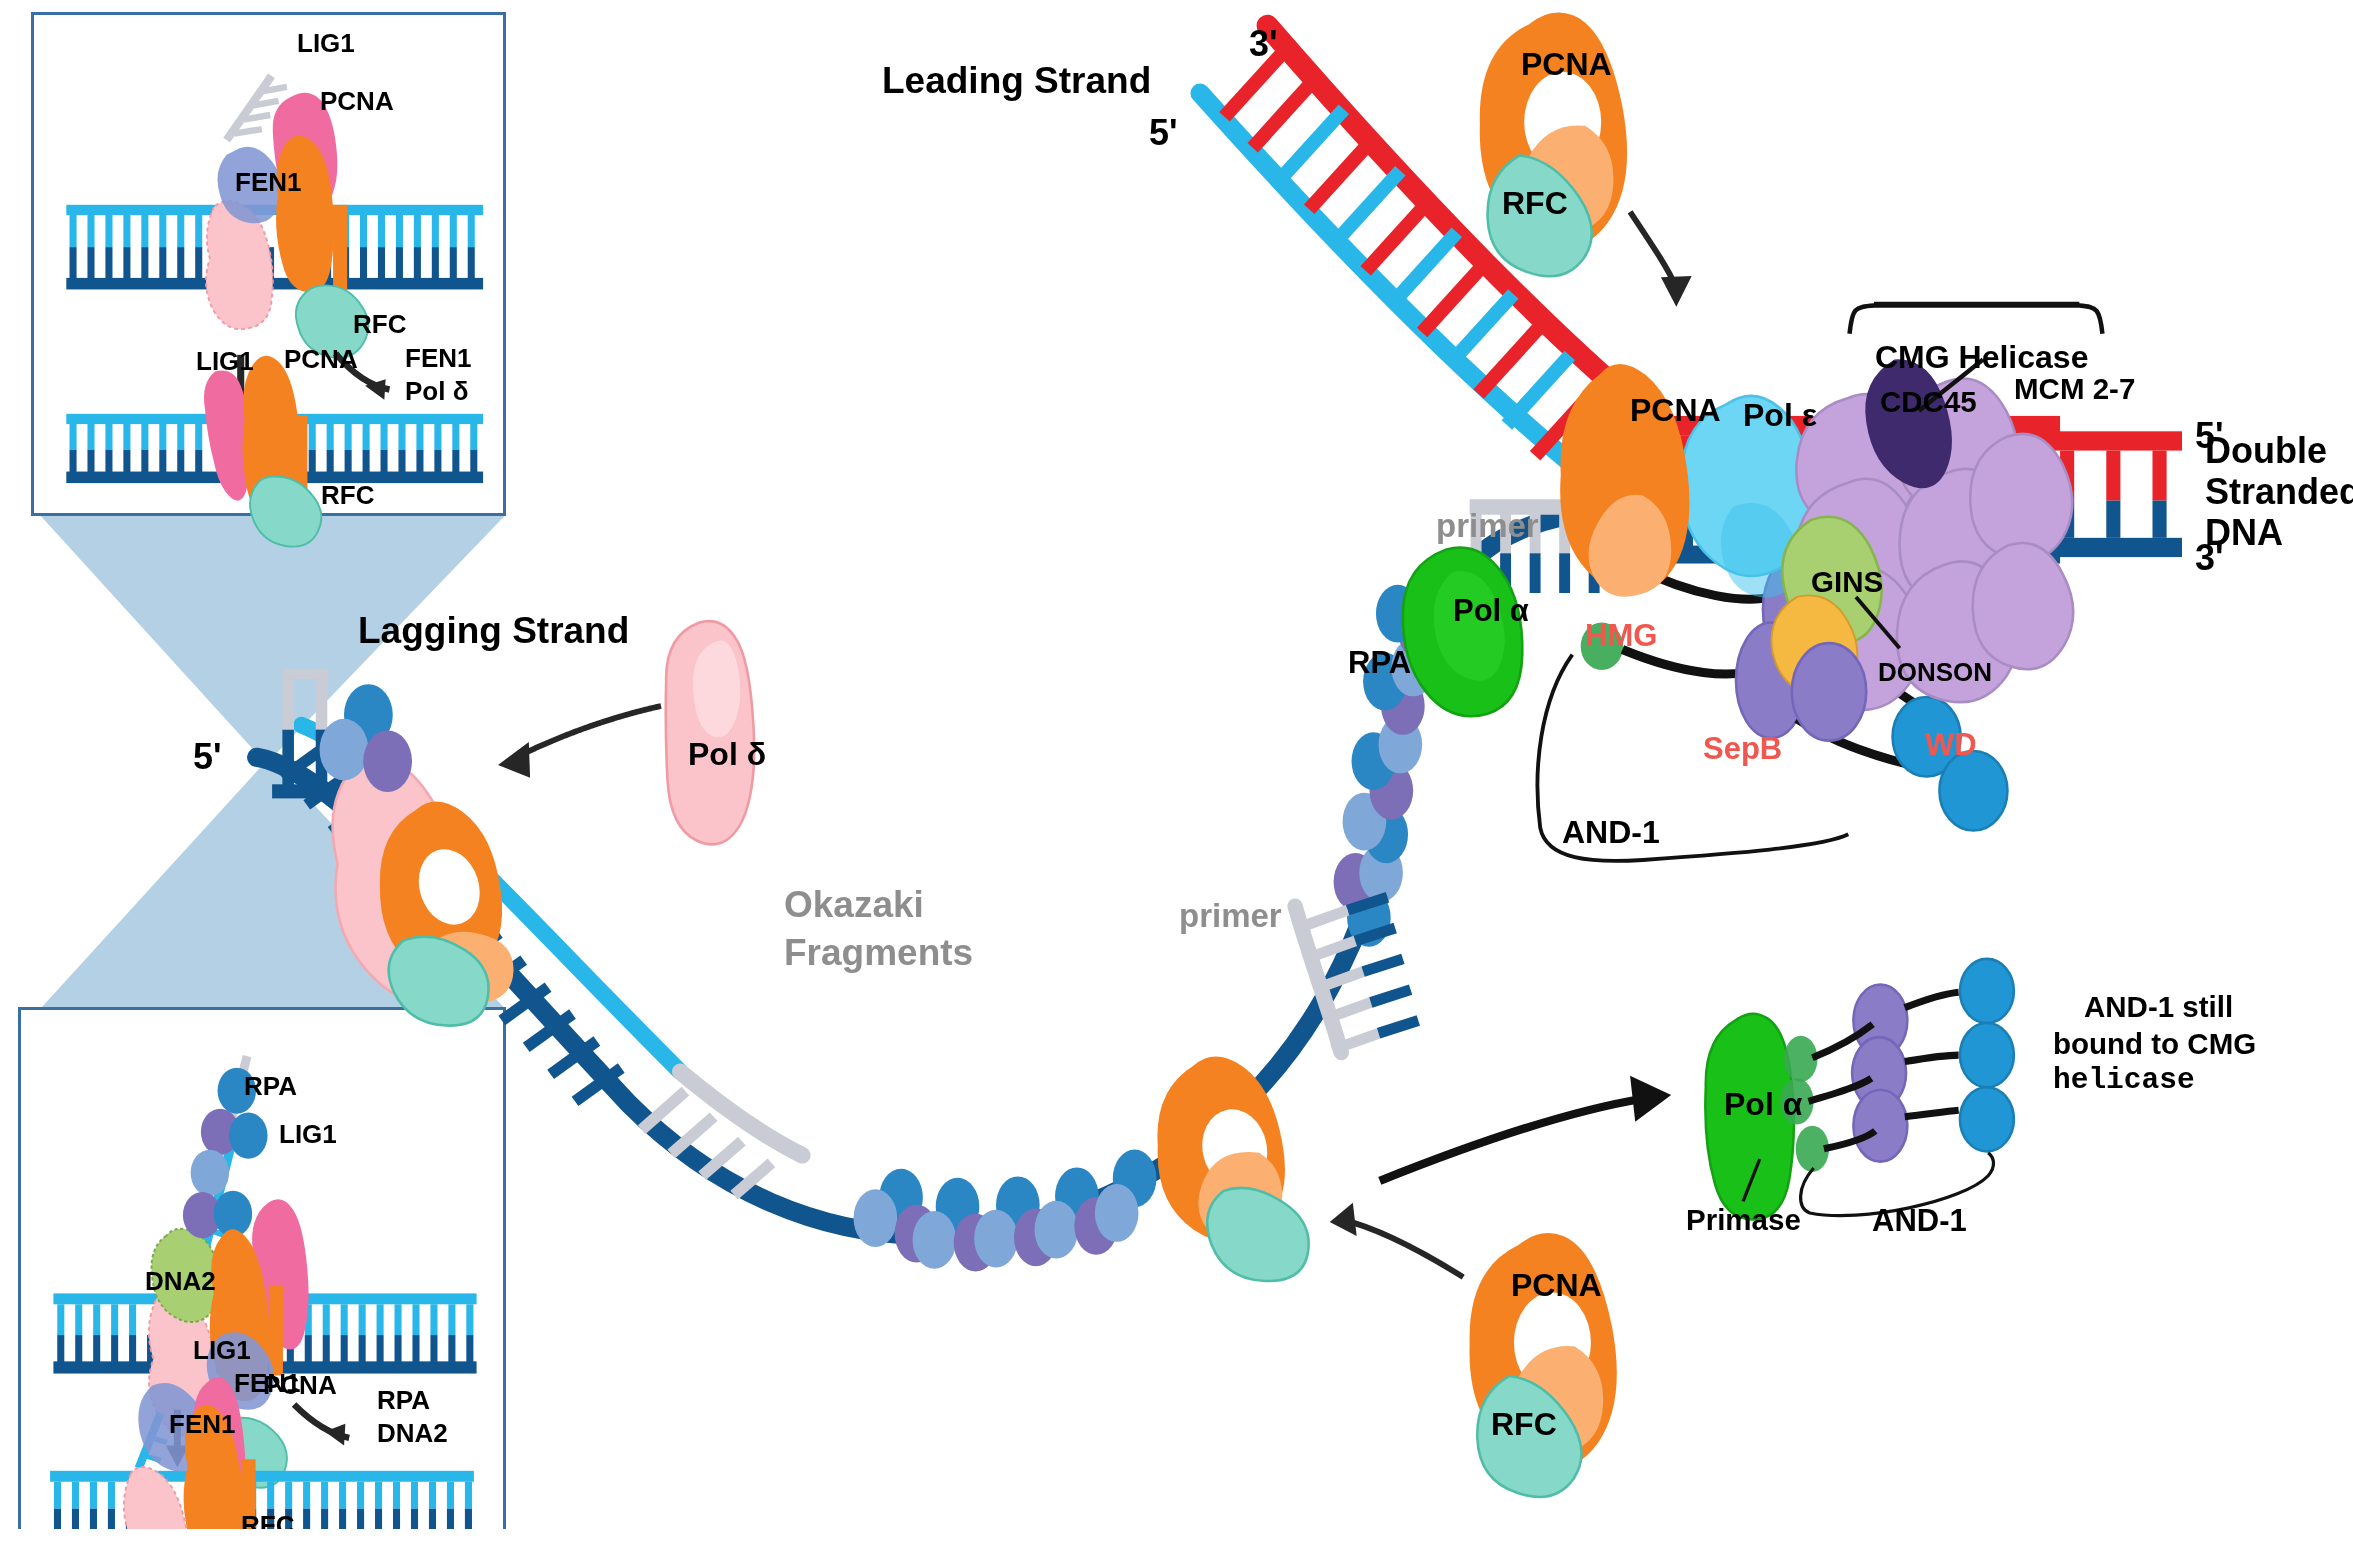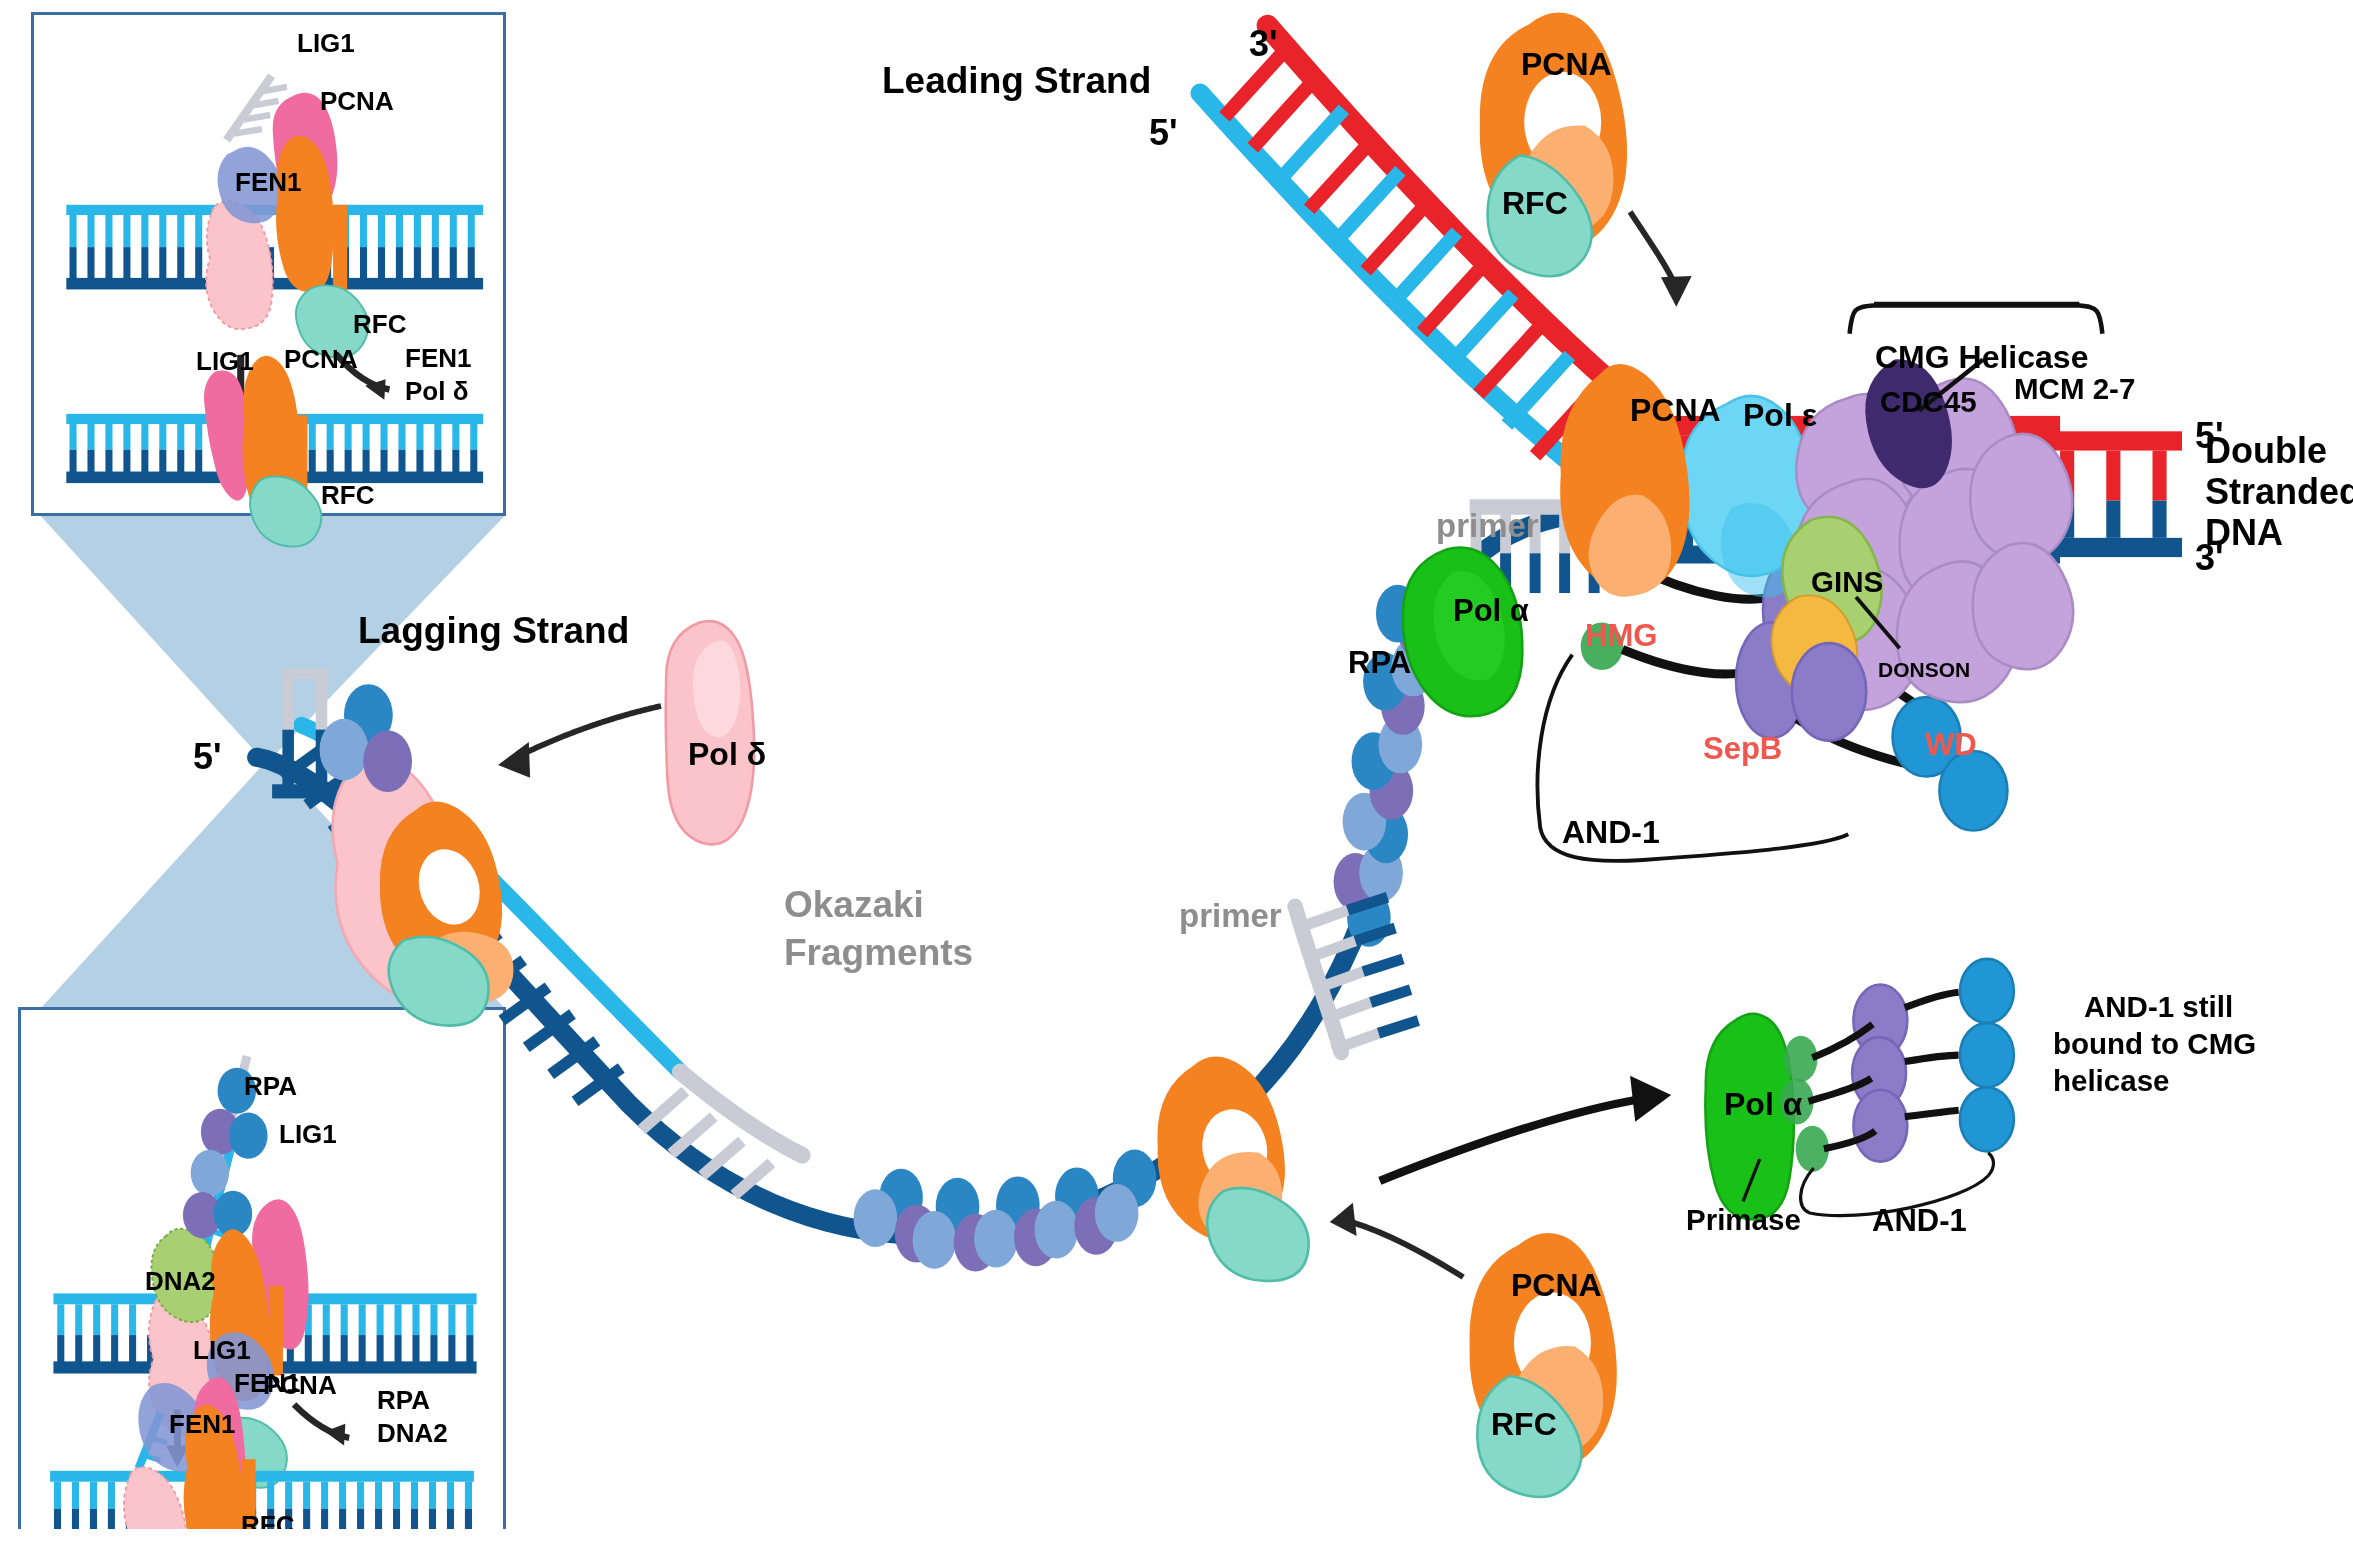--- a/index.html
+++ b/index.html
@@ -699,34 +699,34 @@
   <span class="lbl red" style="left:1925px;top:728px;font-size:31px;">WD</span>
   <span class="lbl" style="left:1562px;top:815px;font-size:32px;">AND-1</span>
 
   <span class="lbl" style="left:1630px;top:393px;font-size:32px;">PCNA</span>
   <span class="lbl" style="left:1743px;top:398px;font-size:32px;">Pol ε</span>
 
   <span class="lbl" style="left:1875px;top:309px;font-size:32px;margin-top:31px;">CMG Helicase</span>
   <span class="lbl" style="left:1880px;top:385px;font-size:29.5px;">CDC45</span>
   <span class="lbl" style="left:1994px;top:372px;font-size:29.5px;margin-left:20px;">MCM 2-7</span>
   <span class="lbl" style="left:1811px;top:565px;font-size:29.5px;">GINS</span>
-  <span class="lbl" style="left:1878px;top:658px;font-size:21px;">DONSON</span>
+  <span class="lbl" style="left:1878px;top:658px;font-size:26px;">DONSON</span>
 
   <span class="lbl" style="left:2195px;top:416px;font-size:36px;">5'</span>
   <span class="lbl" style="left:2195px;top:538px;font-size:36px;">3'</span>
   <span class="lbl" style="left:2205px;top:431px;font-size:36px;">Double</span>
   <span class="lbl" style="left:2205px;top:472px;font-size:36px;">Stranded</span>
   <span class="lbl" style="left:2205px;top:513px;font-size:36px;">DNA</span>
 
   <span class="lbl" style="left:1521px;top:47px;font-size:32px;">PCNA</span>
   <span class="lbl" style="left:1502px;top:186px;font-size:32px;">RFC</span>
   <span class="lbl" style="left:1511px;top:1268px;font-size:32px;">PCNA</span>
   <span class="lbl" style="left:1491px;top:1407px;font-size:32px;">RFC</span>
 
   <span class="lbl" style="left:1724px;top:1087px;font-size:32px;">Pol α</span>
   <span class="lbl" style="left:1686px;top:1203px;font-size:29.5px;">Primase</span>
   <span class="lbl" style="left:1872px;top:1204px;font-size:31px;">AND-1</span>
   <span class="lbl" style="left:2053px;top:990px;font-size:29.5px;margin-left:31px;">AND-1 still</span>
   <span class="lbl" style="left:2053px;top:1027px;font-size:29.5px;">bound to CMG</span>
-  <span class="lbl" style="left:2053px;top:1064px;font-size:29.5px;">helicase</span>
+  <span class="lbl" style="left:2053px;top:1064px;font-size:29.5px;font-family:Liberation Mono, monospace;">helicase</span>
 
 </div>
 
 
 </body></html>

